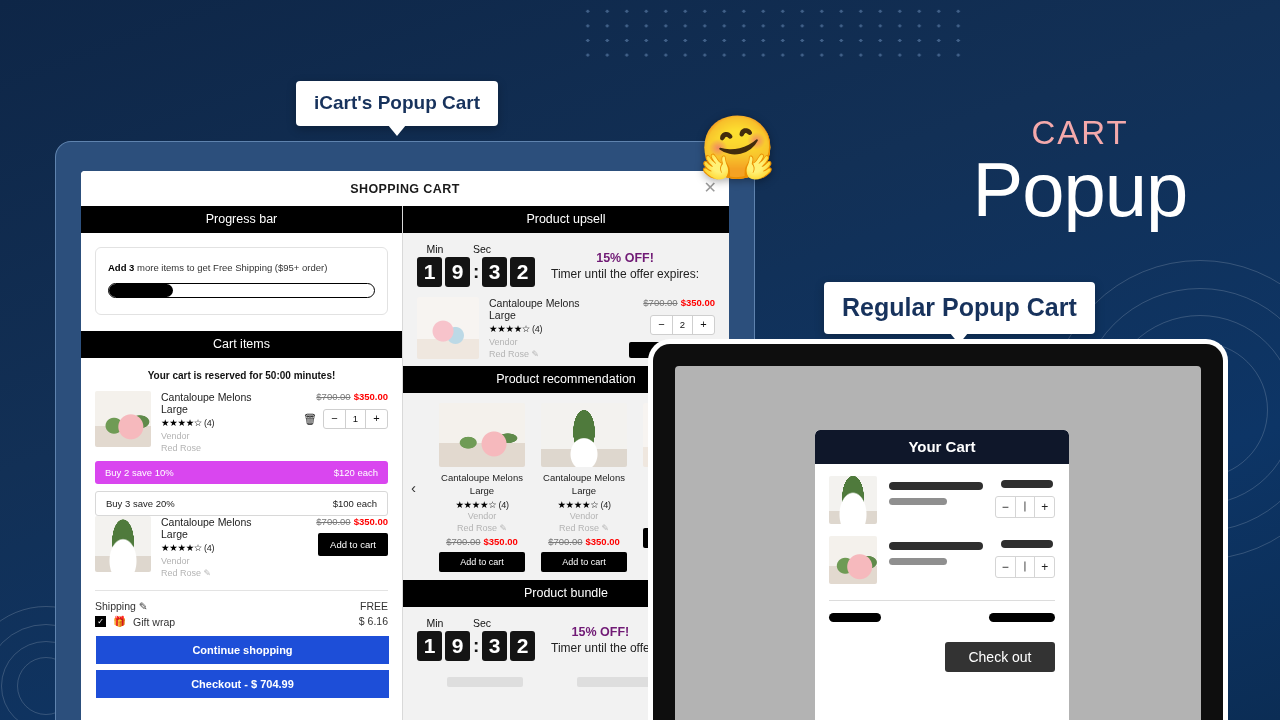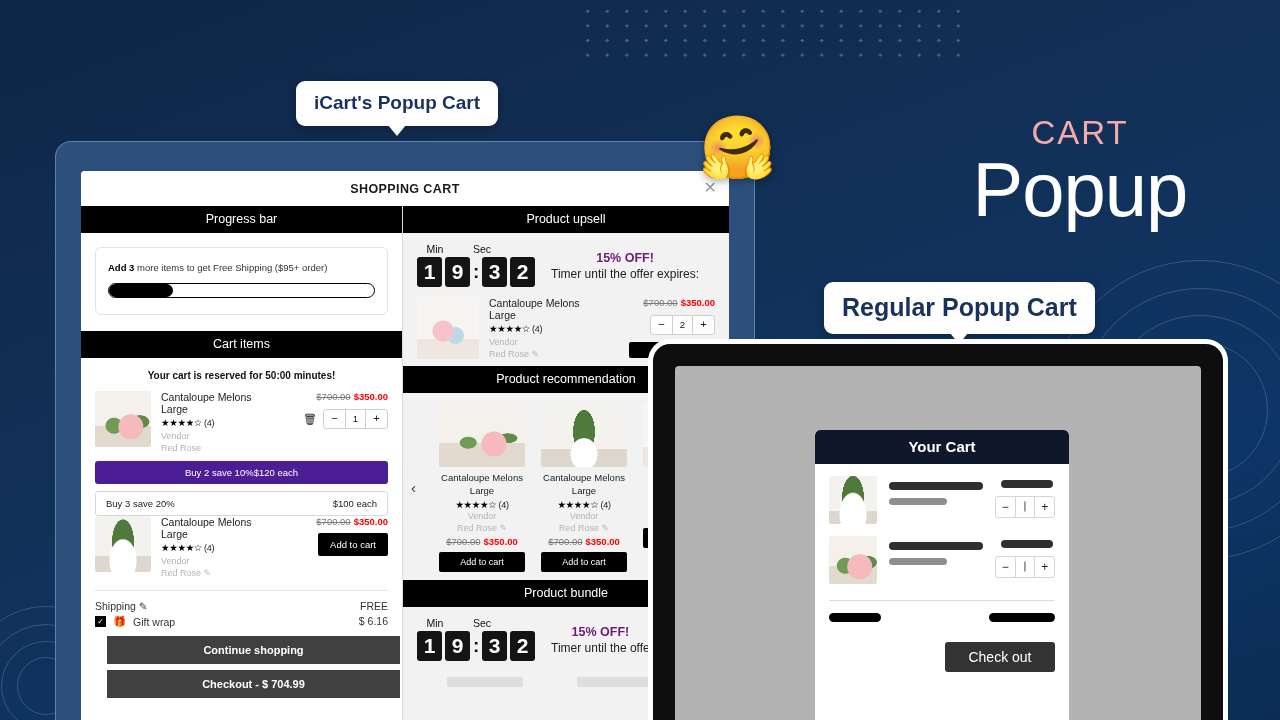--- a/index.html
+++ b/index.html
@@ -20,21 +20,21 @@
   .rings { position: absolute; border-radius: 50%; border: 1px solid rgba(255,255,255,.17); }
   #rings-bl { position: absolute; left: -34px; bottom: -46px; width: 160px; height: 160px; }
   #rings-br { position: absolute; right: -70px; top: 260px; width: 300px; height: 300px; }
   #rings-bl .rings, #rings-br .rings {
     left: 50%; top: 50%; transform: translate(-50%,-50%);
   }
   #vline { position:absolute; left:58px; top:330px; width:1px; height:390px; background:rgba(255,255,255,.10); }
 
   
   .callout {
-    position: absolute; background: #fff; border-radius: 9px;
+    position: absolute; background: #fff; border-radius: 4px;
     padding: 11px 18px 12px; color: #17325c; font-weight: bold;
     box-shadow: 0 3px 10px rgba(0,0,0,.25); white-space: nowrap;
   }
   .callout::after {
     content: ""; position: absolute; left: 50%; bottom: -10px; margin-left: -9px;
     border-left: 9px solid transparent; border-right: 9px solid transparent;
     border-top: 11px solid #fff;
   }
   #callout-icart { left: 296px; top: 81px; font-size: 19px; }
   #callout-regular { left: 824px; top: 282px; font-size: 25px; }
@@ -118,32 +118,32 @@
   .price-new { color: #ff0000; font-weight: bold; margin-left: 3px; }
   .qty-row { display: flex; align-items: center; justify-content: flex-end; gap: 6px; margin-top: 7px; }
   .trash { font-size: 11px; color: #111; cursor: pointer; }
   .stepper { display: flex; border: 1px solid #cfcfcf; border-radius: 3px; overflow: hidden; background:#fff; }
   .stepper div { width: 21px; height: 18px; line-height: 17px; text-align: center; font-size: 11px; color: #111; }
   .stepper .mid { border-left: 1px solid #cfcfcf; border-right: 1px solid #cfcfcf; font-size: 9.5px; }
   .offer {
     margin: 7px 14px 0; display: flex; justify-content: space-between;
     font-size: 9.5px; padding: 6px 10px; border-radius: 3px;
   }
-  .offer.on { background: #4c1d95; color: #fff; justify-content: center; }
+  .offer.on { background: #d946ef; color: #fff; }
   .offer.off { background: #fff; color: #222; border: 1px solid #d8d8d8; }
   #view-more { text-align: center; font-size: 9.5px; color: #333; padding: 7px 0 9px; cursor: pointer; }
   .btn-add {
     background: #000; color: #fff; font-size: 9.5px; border: none;
     padding: 6px 12px; border-radius: 2px; margin-top: 6px; cursor: pointer;
   }
   #totals { margin: 10px 14px 0; border-top: 1px solid #e3e3e3; padding-top: 8px; }
   .total-row { display: flex; justify-content: space-between; font-size: 10.5px; color: #333; padding: 1.5px 0; }
   #giftwrap-row { display: flex; align-items: center; gap: 7px; }
   #giftwrap-check { width: 11px; height: 11px; background: #000; color: #fff; font-size: 8px; line-height: 11px; text-align: center; }
-  .cta { margin: 6px 26px 0; background: #404040; color: #fff; text-align: center; font-size: 11px; font-weight: bold; padding: 8px 0; border: none; width: calc(100% - 28px); cursor: pointer; }
+  .cta { margin: 6px 15px 0; background: #1d4ed8; color: #fff; text-align: center; font-size: 11px; font-weight: bold; padding: 8px 0; border: none; width: calc(100% - 28px); cursor: pointer; }
 
   
   .timer-wrap { display: flex; align-items: flex-start; padding: 10px 14px 4px; gap: 16px; }
   .flip { display: flex; flex-direction: column; }
   .flip-labels { display: flex; font-size: 10.5px; color: #111; }
   .flip-labels span { width: 36px; text-align: center; }
   .flip-labels span.gap { width: 11px; }
   .flip-digits { display: flex; align-items: center; gap: 3px; margin-top: 2px; }
   .digit { width: 25px; height: 30px; background: #141414; color: #fff; font-size: 21px; font-weight: bold; text-align: center; line-height: 30px; border-radius: 3px; }
   .colon { color: #141414; font-size: 19px; font-weight: bold; width: 6px; text-align: center; }

